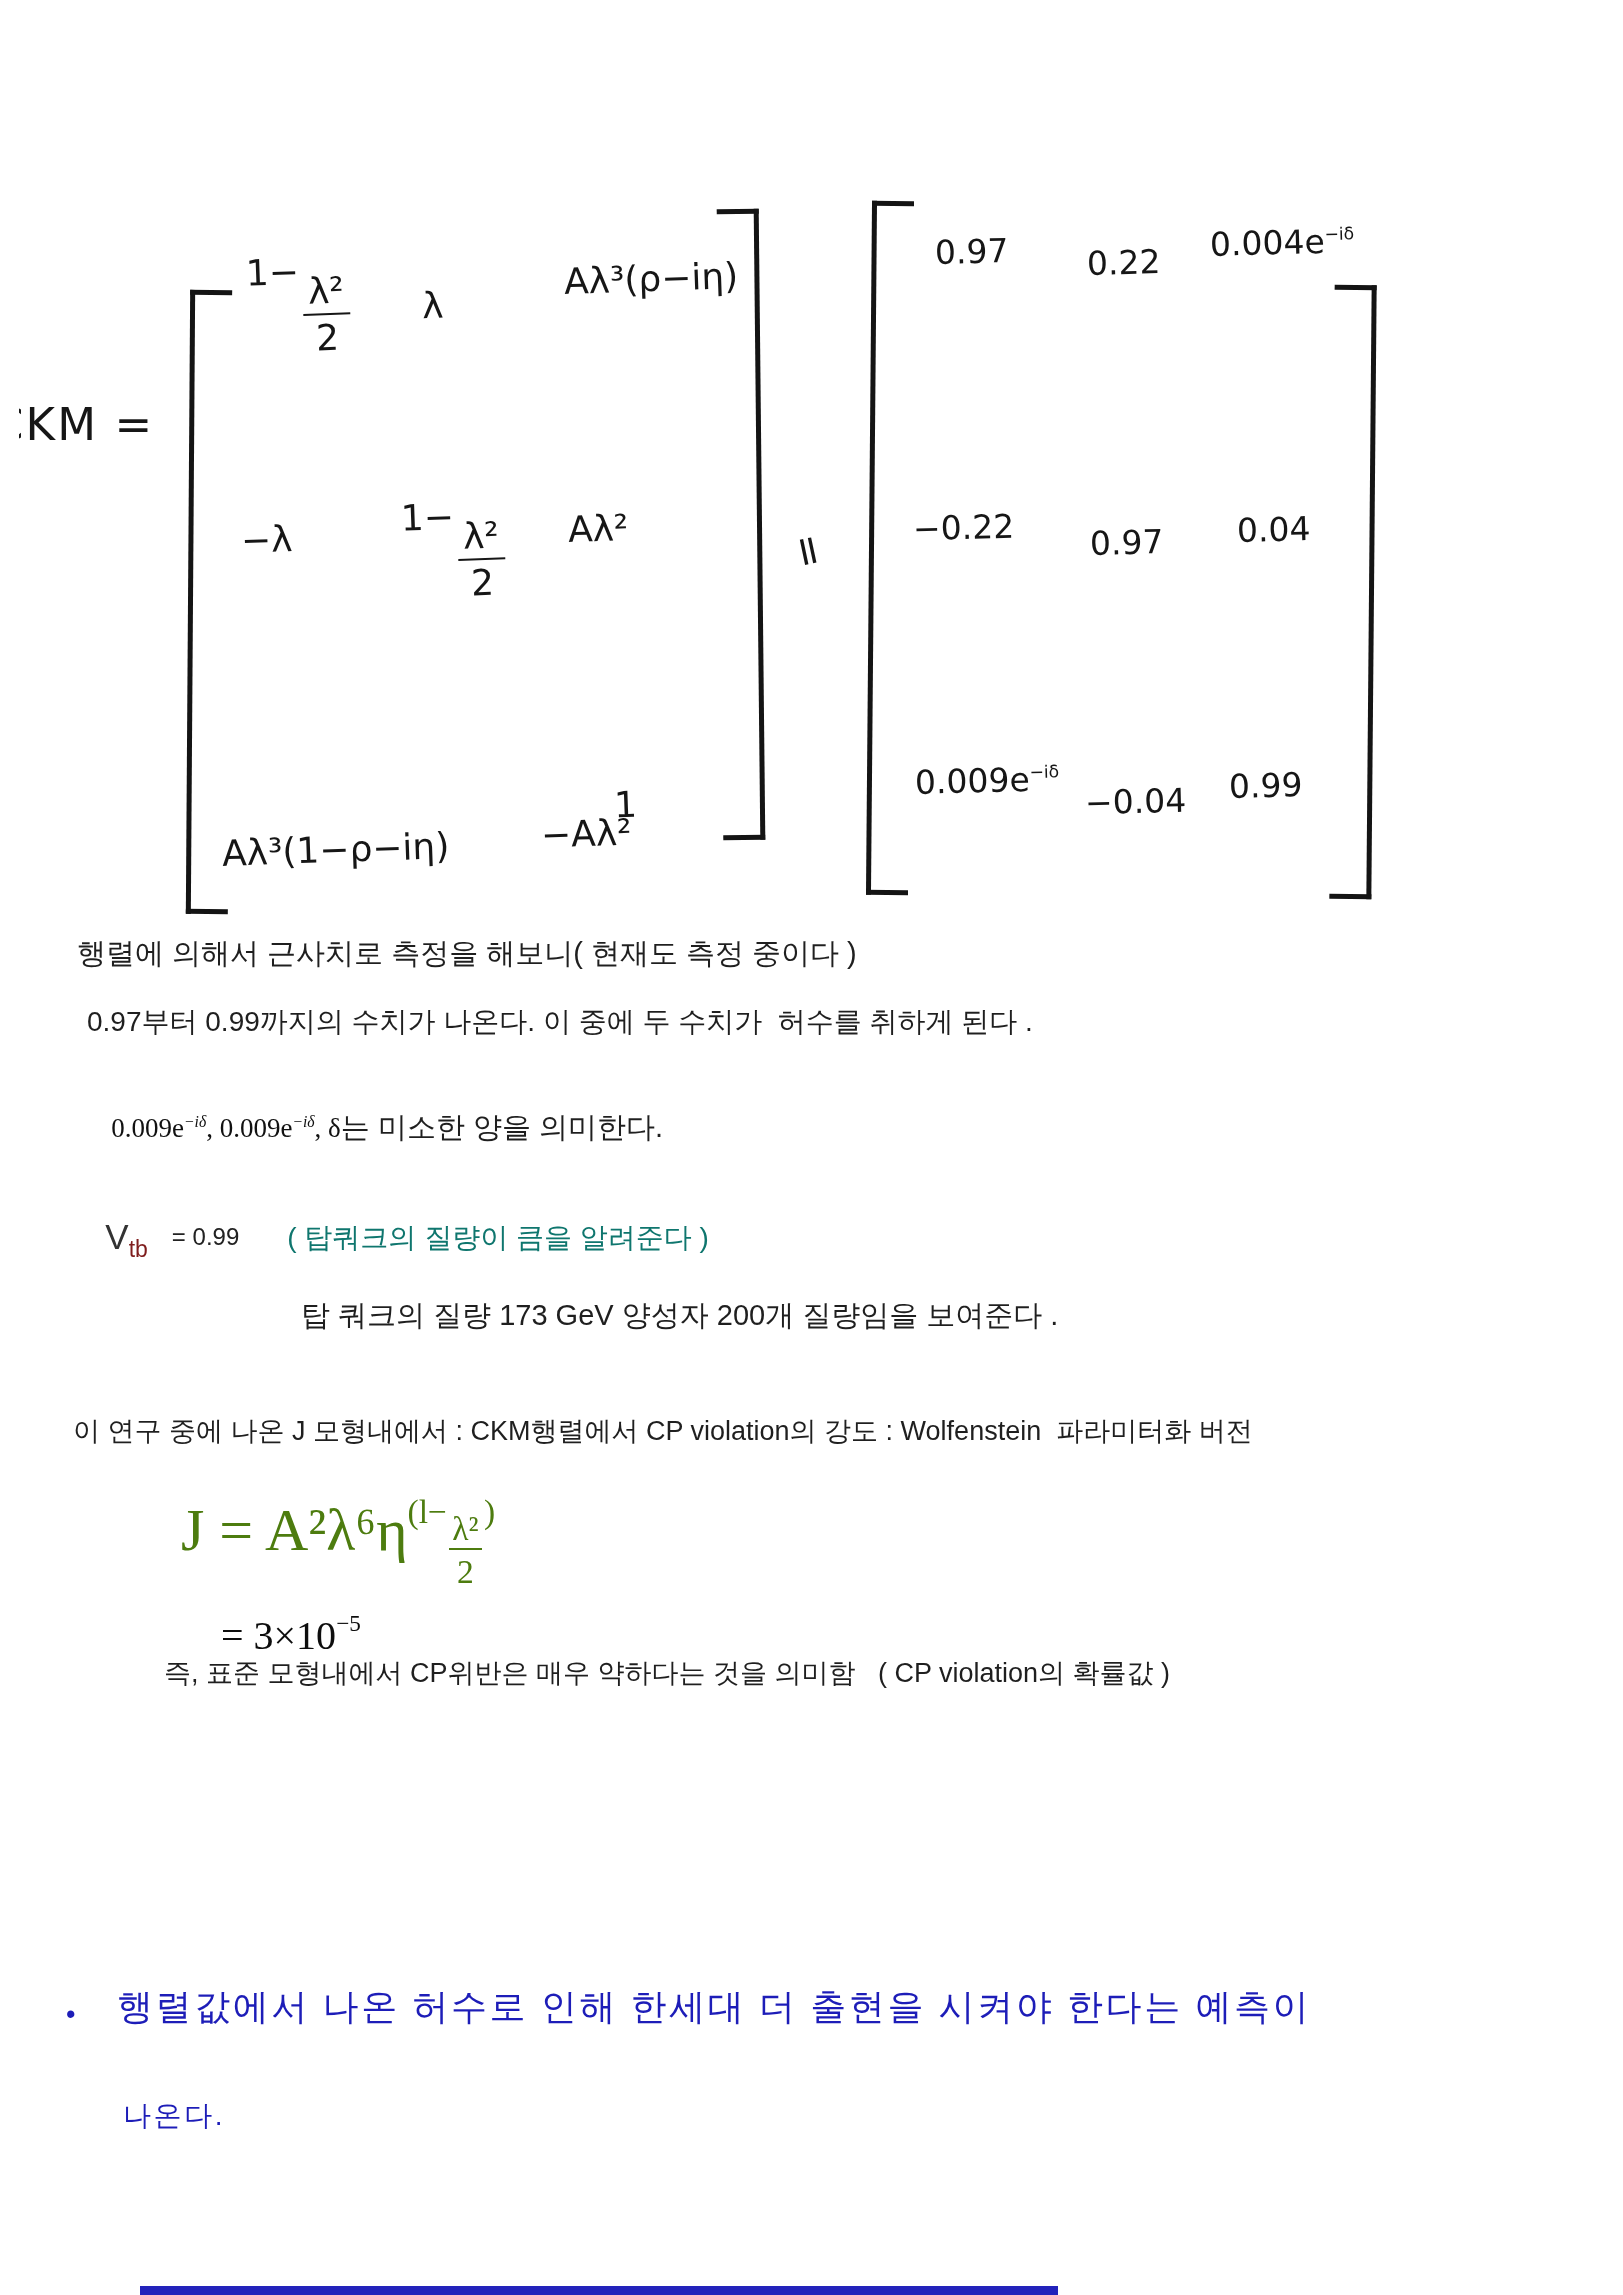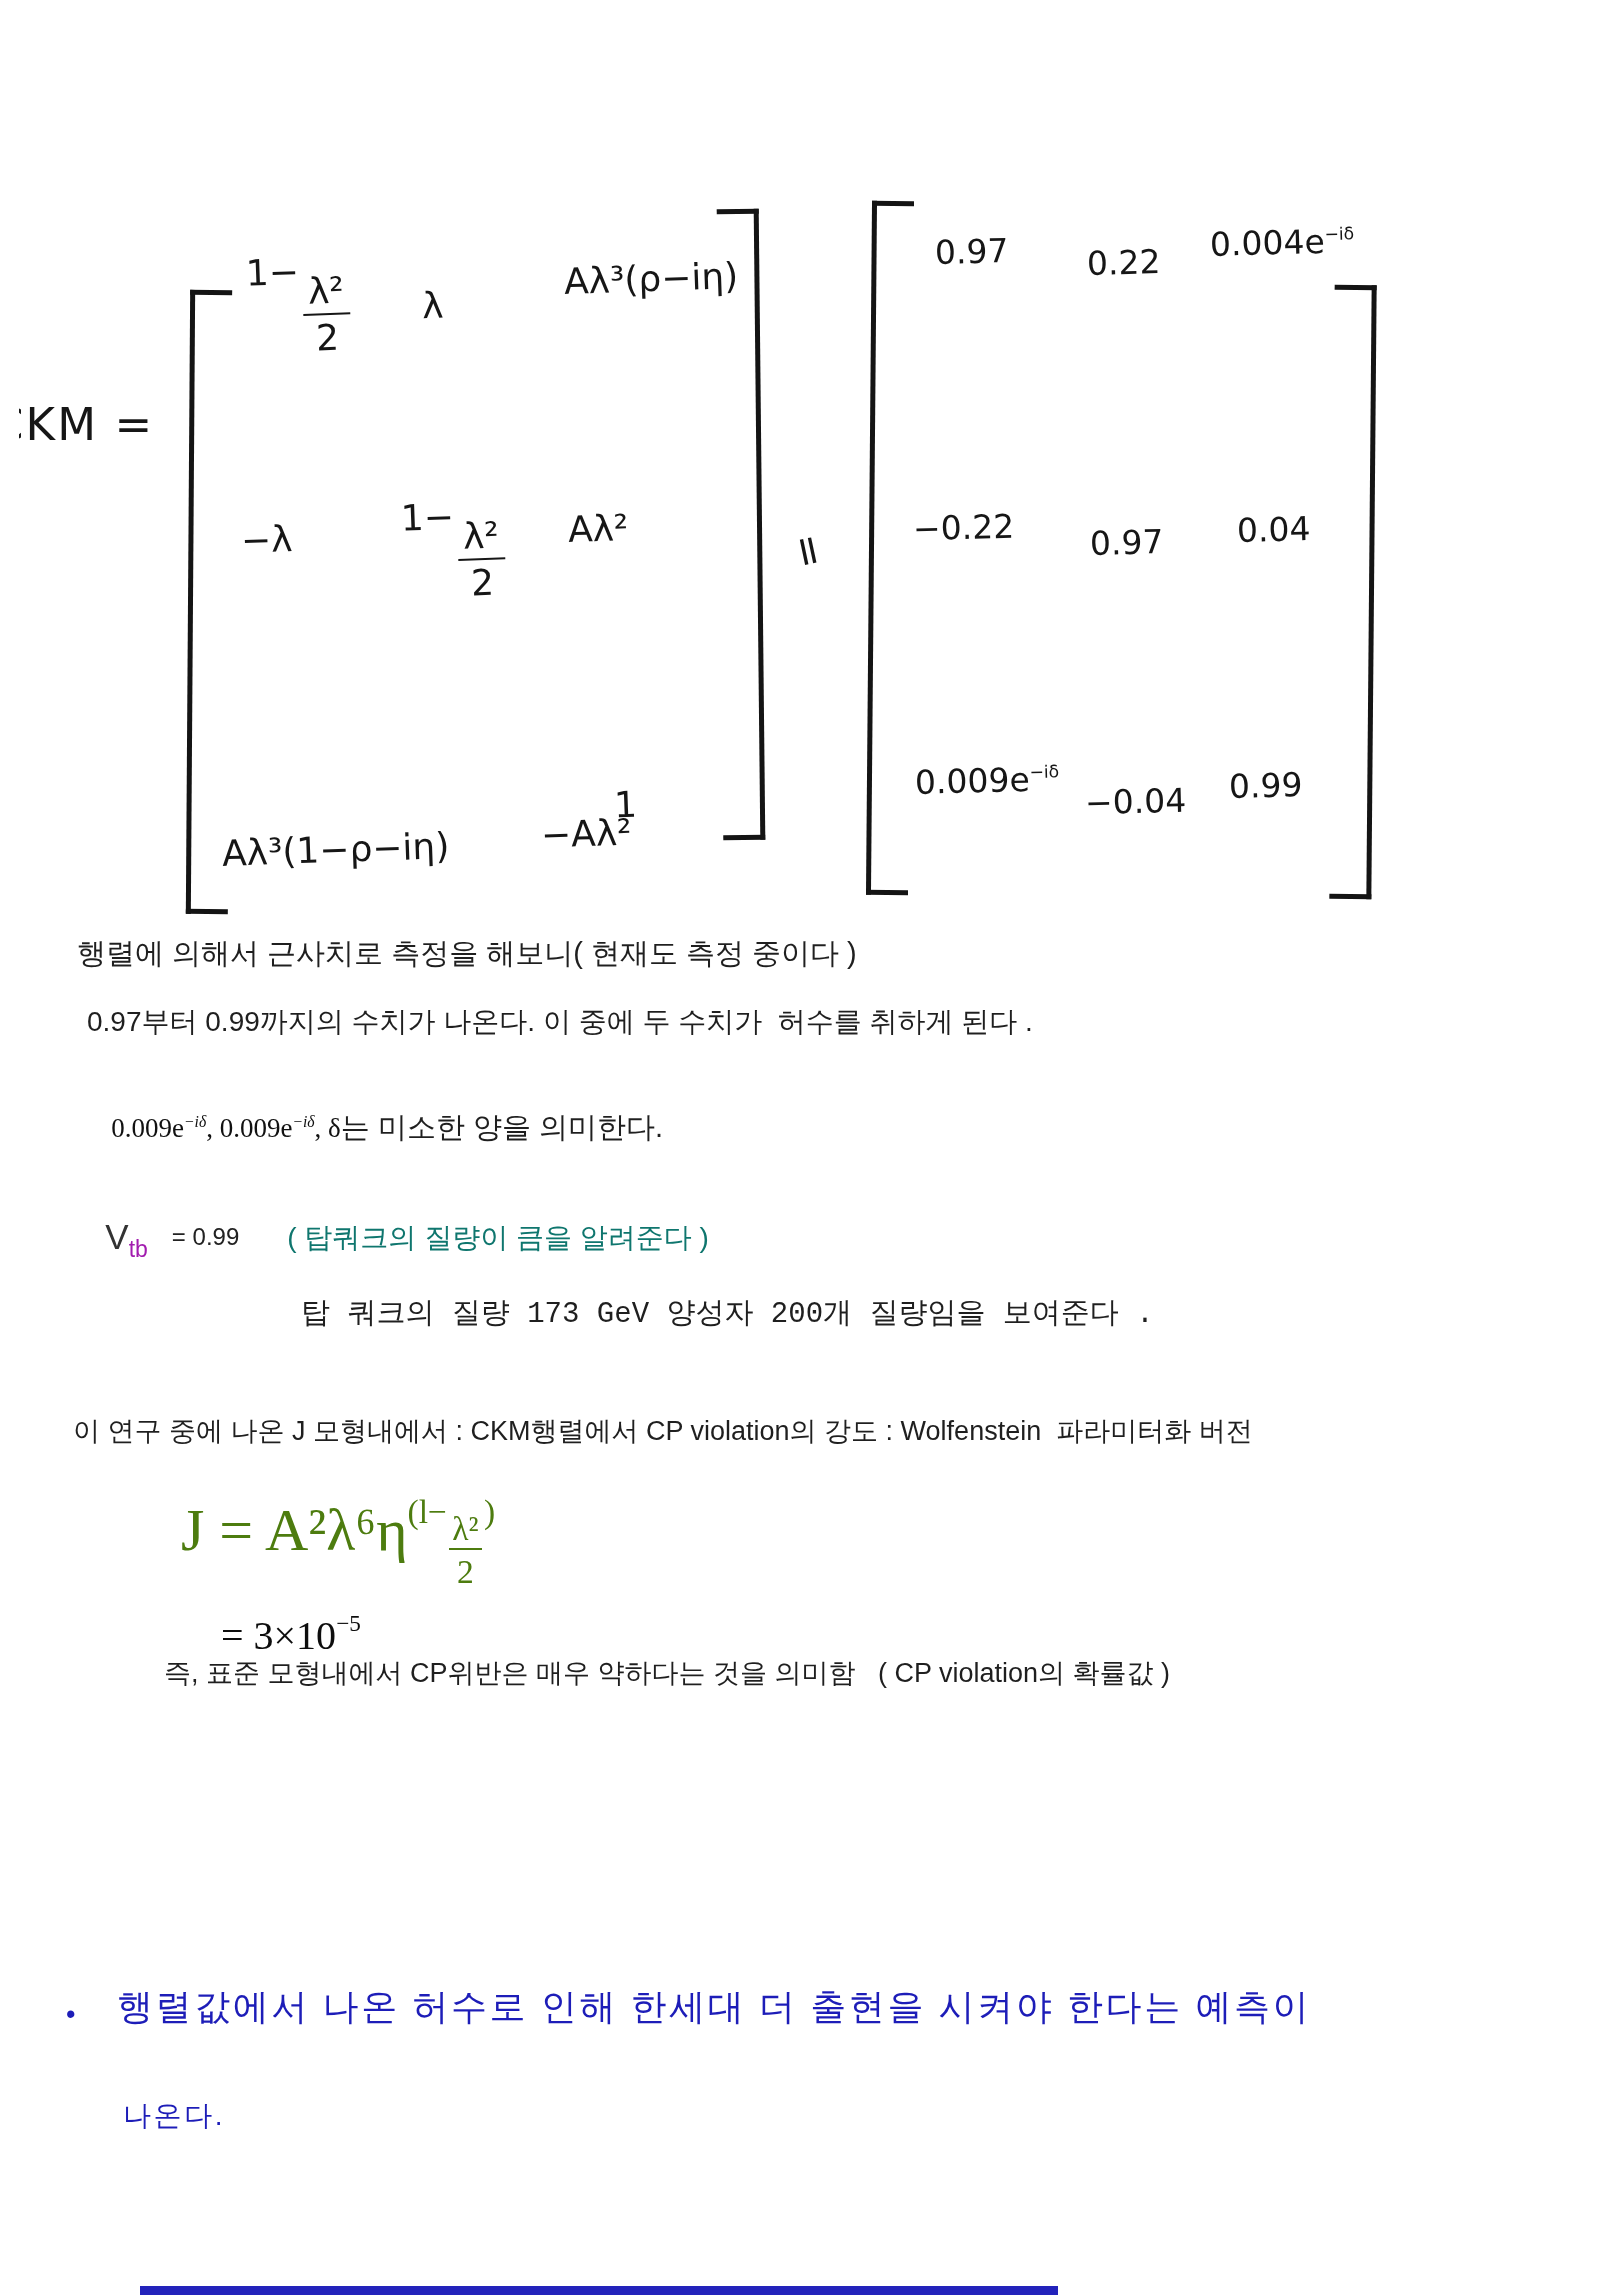--- a/index.html
+++ b/index.html
@@ -24,21 +24,21 @@
   .ckm-label span{display:inline-block;margin-left:-27px;white-space:nowrap;}
   .eq-rot{position:absolute;left:792px;top:527px;font-size:41px;transform:rotate(78deg);}
 
   
   .kr{position:absolute;font-size:29px;color:#1f1f1f;white-space:pre;line-height:1.25;}
   .math-inline{font-family:"Liberation Serif","DejaVu Serif",serif;font-size:27px;color:#111;}
   .math-inline sup{font-size:58%;vertical-align:super;font-style:italic;}
 
   .vtb{position:absolute;left:96px;top:1207px;white-space:pre;}
   .v-sym{font-size:35px;color:#333;}
-  .v-sub{font-size:23px;color:#a21caf;vertical-align:-8.4px;}
+  .v-sub{font-size:23px;color:#7f1d1d;vertical-align:-8.4px;}
   .v-eq{font-size:24px;color:#222;margin-left:24px;vertical-align:4.2px;}
   .v-note{font-size:28px;color:#0f766e;margin-left:48px;vertical-align:2.1px;}
 
   .jformula{position:absolute;left:181px;top:1493px;font-family:"Liberation Serif","DejaVu Serif",serif;
             font-size:60px;color:#4d7c0f;white-space:nowrap;}
   .jformula sup{font-size:56%;vertical-align:70%;}
   .jformula .frac{margin:0 2.1px;vertical-align:-0.5em;}
   .jformula .fn{border-bottom-width:2.1px;padding:0 3.2px 2.1px;}
   .jresult{position:absolute;left:221px;top:1610px;font-family:"Liberation Serif","DejaVu Serif",serif;
            font-size:40px;color:#0d0d0d;white-space:nowrap;}
@@ -98,21 +98,21 @@
 
   <div class="kr" style="left:77px;top:935px;">행렬에 의해서 근사치로 측정을 해보니( 현재도 측정 중이다 )</div>
   <div class="kr" style="left:87px;top:1004px;font-size:28px;">0.97부터 0.99까지의 수치가 나온다. 이 중에 두 수치가  허수를 취하게 된다 .</div>
   <div class="kr" style="left:79px;top:1073px;">
     <span class="math-inline">0.009e<sup>−iδ</sup>, 0.009e<sup>−iδ</sup>, δ</span><span>는 미소한 양을 의미한다.</span>
   </div>
 
   <div class="vtb">
     <span class="v-sym">V</span><span class="v-sub">tb</span><span class="v-eq">= 0.99</span><span class="v-note">( 탑쿼크의 질량이 큼을 알려준다 )</span>
   </div>
-  <div class="kr" style="left:301px;top:1297px;font-family:Liberation Mono, monospace;">탑 쿼크의 질량 173 GeV 양성자 200개 질량임을 보여준다 .</div>
+  <div class="kr" style="left:301px;top:1297px;">탑 쿼크의 질량 173 GeV 양성자 200개 질량임을 보여준다 .</div>
 
   <div class="kr" style="left:73px;top:1415px;font-size:27px;">이 연구 중에 나온 J 모형내에서 : CKM행렬에서 CP violation의 강도 : Wolfenstein  파라미터화 버전</div>
   <div class="jformula">J = A²λ⁶η<sup>(l−<span class="frac">
           <span class="fn">λ²</span>
           <span class="fd">2</span>
         </span>)</sup></div>
   <div class="jresult">= 3×10<sup>−5</sup></div>
   <div class="kr" style="left:164px;top:1657px;font-size:27px;">즉, 표준 모형내에서 CP위반은 매우 약하다는 것을 의미함   ( CP violation의 확률값 )</div>
 
   <div class="bullet-dot blue">•</div>

